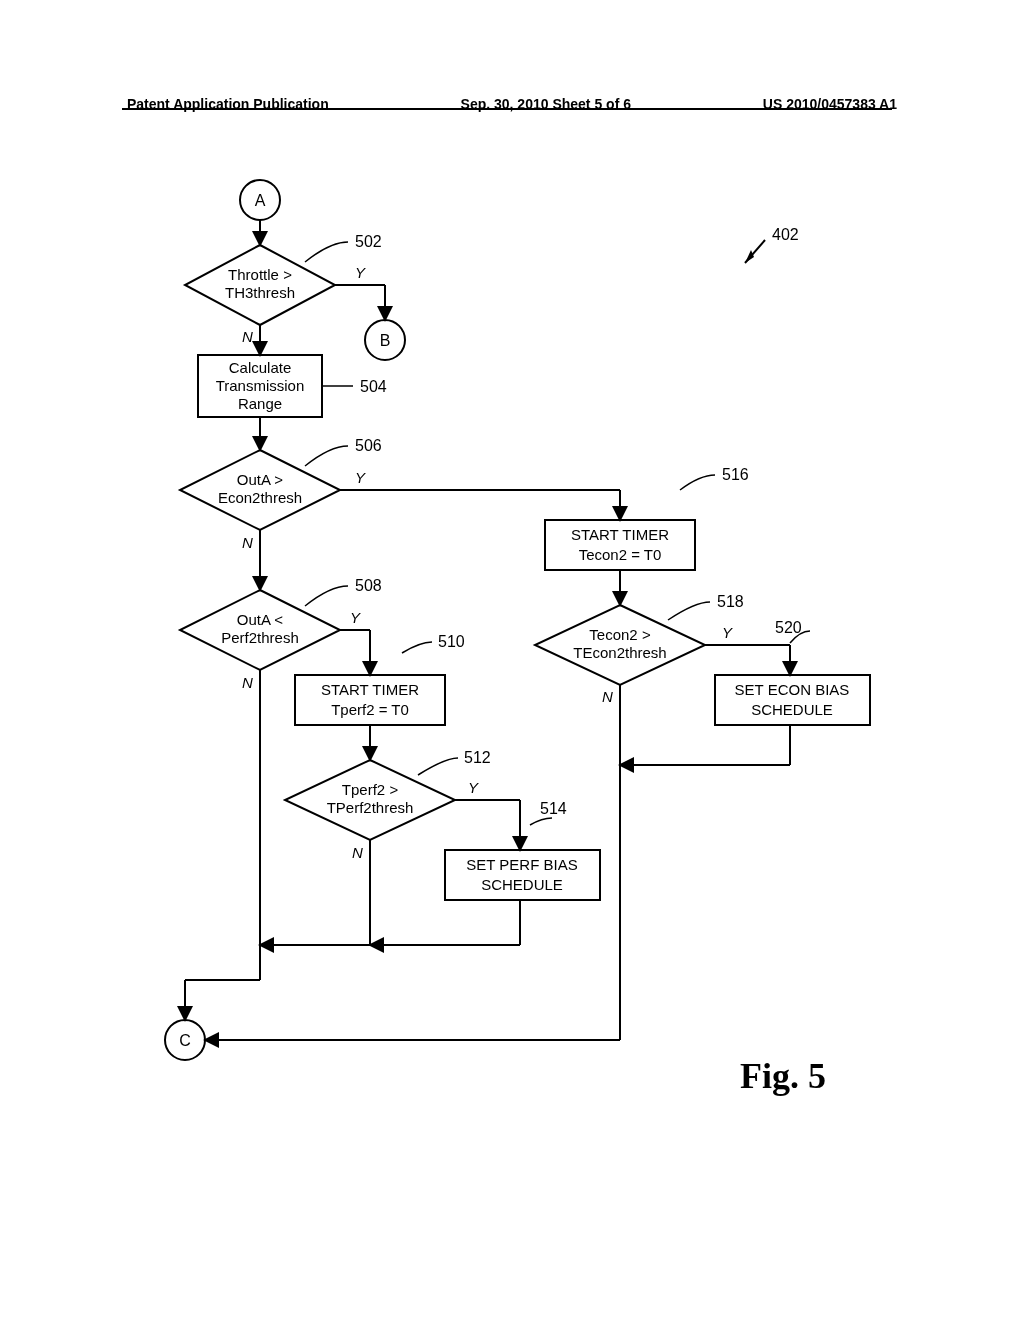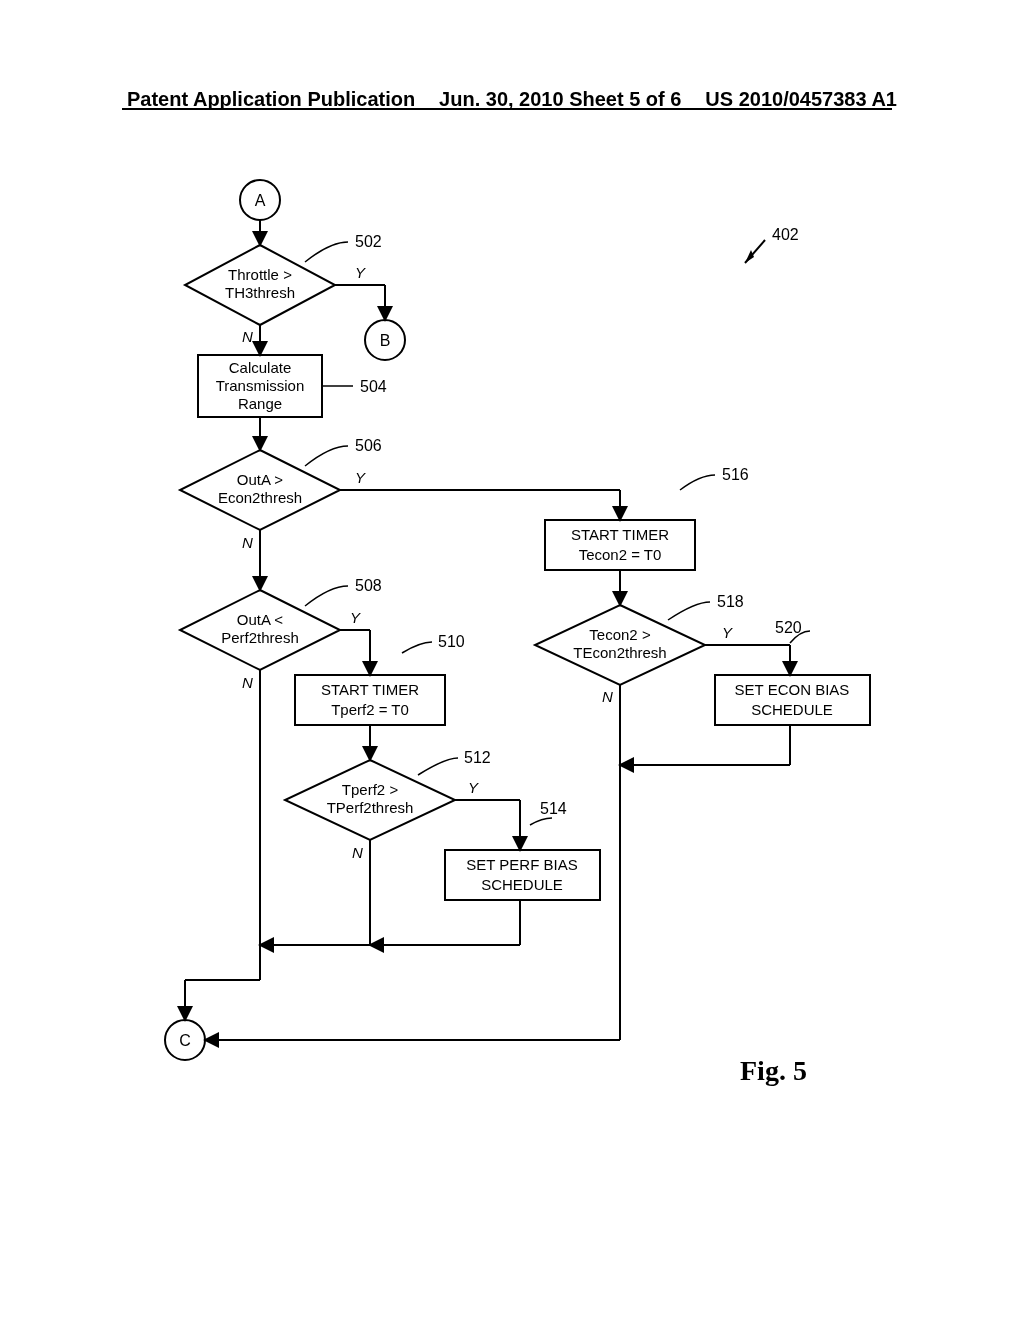--- a/index.html
+++ b/index.html
@@ -5,26 +5,26 @@
   body {
     margin: 0;
     background: #fff;
     font-family: Arial, Helvetica, sans-serif;
     width: 1024px;
     height: 1320px;
     position: relative;
   }
   .header {
     position: absolute;
-    top: 88px;
+    top: 96px;
     left: 0;
     right: 0;
     display: flex;
     justify-content: center;
-    font-size: 20px;
+    font-size: 14px;
     font-weight: bold;
   }
   .header-inner {
     width: 770px;
     display: flex;
     justify-content: space-between;
   }
   .hrule {
     position: absolute;
     top: 108px;
@@ -36,31 +36,31 @@
   svg {
     position: absolute;
     top: 170px;
     left: 110px;
   }
   .fig-label {
     position: absolute;
     top: 1055px;
     left: 740px;
     font-family: "Times New Roman", serif;
-    font-size: 28px;
+    font-size: 36px;
     font-weight: bold;
   }
 </style>
 </head>
 <body>
 
 <div class="header">
   <div class="header-inner">
     <span>Patent Application Publication</span>
-    <span>Jun. 30, 2010  Sheet 5 of 6</span>
+    <span>Sep. 30, 2010  Sheet 5 of 6</span>
     <span>US 2010/0457383 A1</span>
   </div>
 </div>
 <div class="hrule"></div>
 
 <svg width="820" height="920" viewBox="0 0 820 920">
   <defs>
     <marker id="arr" markerWidth="8" markerHeight="8" refX="7" refY="4" orient="auto">
       <path d="M0,0 L8,4 L0,8 Z" fill="#000"></path>
     </marker>

